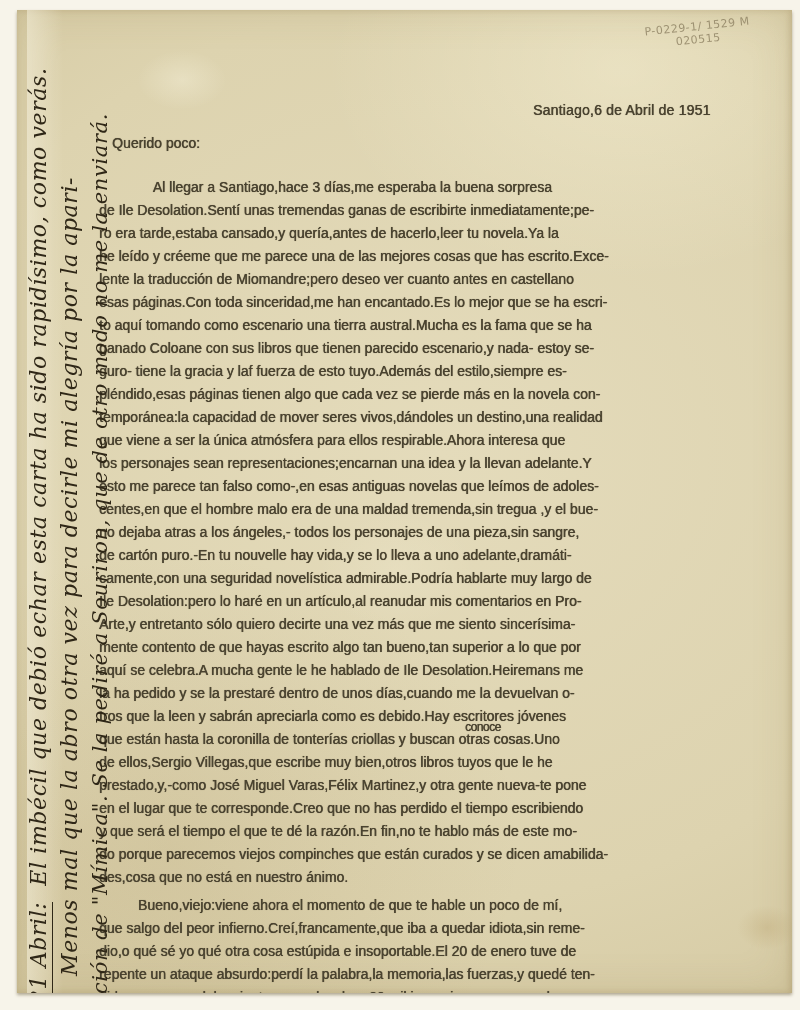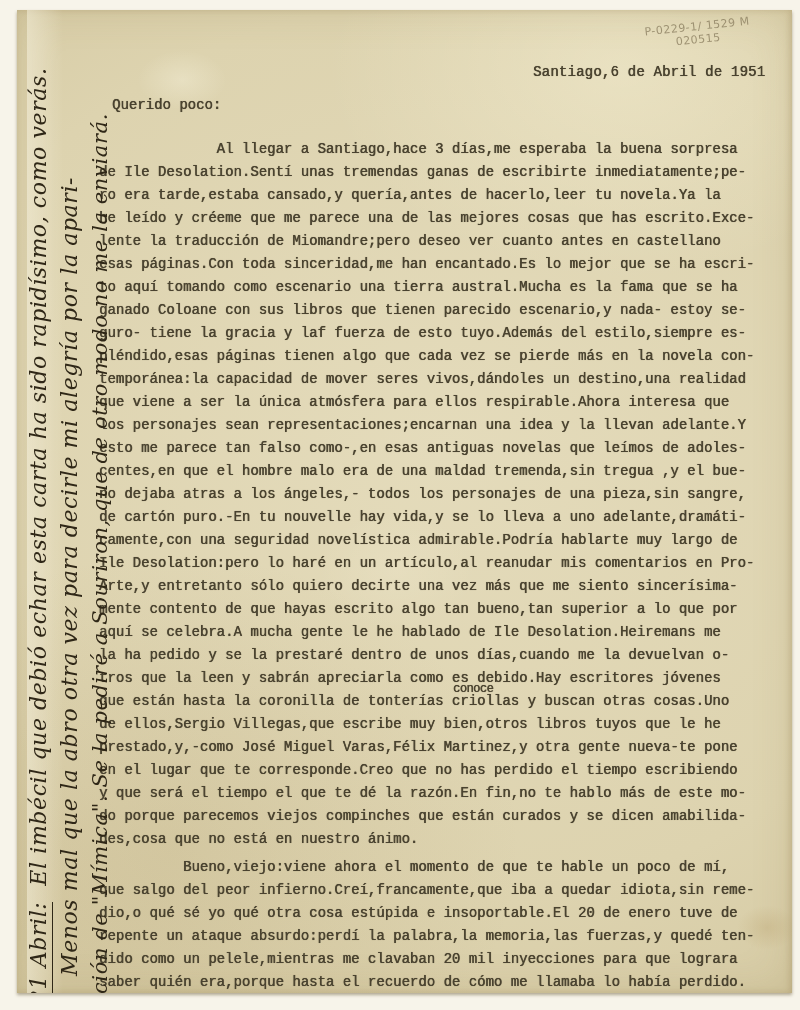--- a/index.html
+++ b/index.html
@@ -19,32 +19,33 @@
     overflow:hidden;
   }
   .stain{position:absolute;border-radius:50%;pointer-events:none;}
   .stain.s1{left:720px;top:895px;width:60px;height:45px;background:radial-gradient(ellipse at center, rgba(170,140,80,0.22), rgba(170,140,80,0) 70%);}
   .stain.s2{left:120px;top:40px;width:90px;height:60px;background:radial-gradient(ellipse at center, rgba(255,252,235,0.30), rgba(255,252,235,0) 70%);}
   .stain.s3{left:300px;top:500px;width:160px;height:120px;background:radial-gradient(ellipse at center, rgba(255,250,230,0.14), rgba(255,250,230,0) 70%);}
   .stain.s4{left:10px;top:0px;width:45px;height:983px;background:linear-gradient(90deg, rgba(250,246,228,0.5), rgba(250,246,228,0) 80%);border-radius:0;}
 
   
   .typed{
-    font-family:Liberation Mono, monospace;
+    font-family:Liberation Sans, sans-serif;
     color:#49422f;
     text-shadow:0.45px 0 0 rgba(73,66,47,0.85), 0 0 1px rgba(73,66,47,0.45);
     white-space:pre;
+    margin-top:38px;
   }
   .dateline{position:absolute;left:516px;top:54px;font-size:14px;letter-spacing:0.2px;}
   .salutation{position:absolute;left:95px;top:87px;font-size:14px;}
   .letter-body{position:absolute;left:82px;top:128px;width:690px;font-size:14px;line-height:23px;}
   .letter-body div{white-space:pre;}
   .letter-body div:nth-child(32){margin-top:5px;}
   .interline-insertion{
-    position:absolute;left:436px;top:672px;font-size:12px;
+    position:absolute;left:448px;top:672px;font-size:12px;
     letter-spacing:-0.5px;
   }
 
   
   .margin-note{
     position:absolute;left:6px;top:994px;width:968px;height:96px;
     transform:rotate(-90deg);transform-origin:0 0;
     font-family:"DejaVu Serif","Liberation Serif",serif;
     font-style:italic;
     color:#2f2717;

